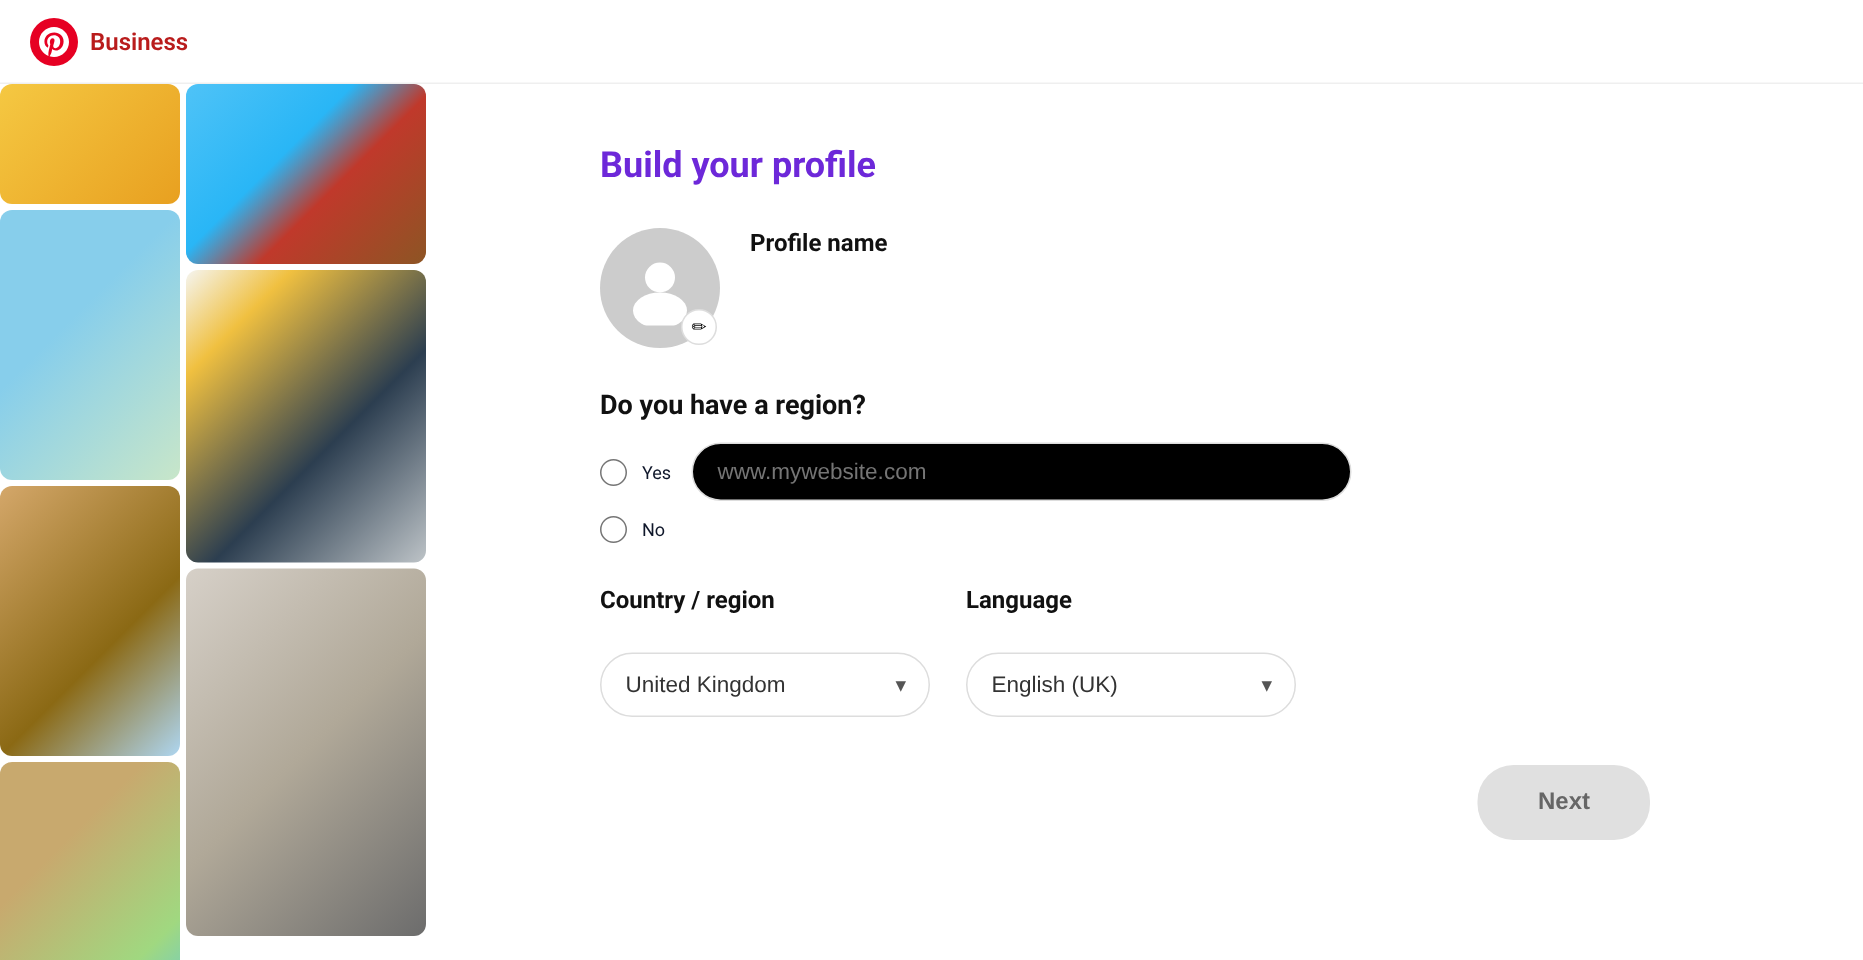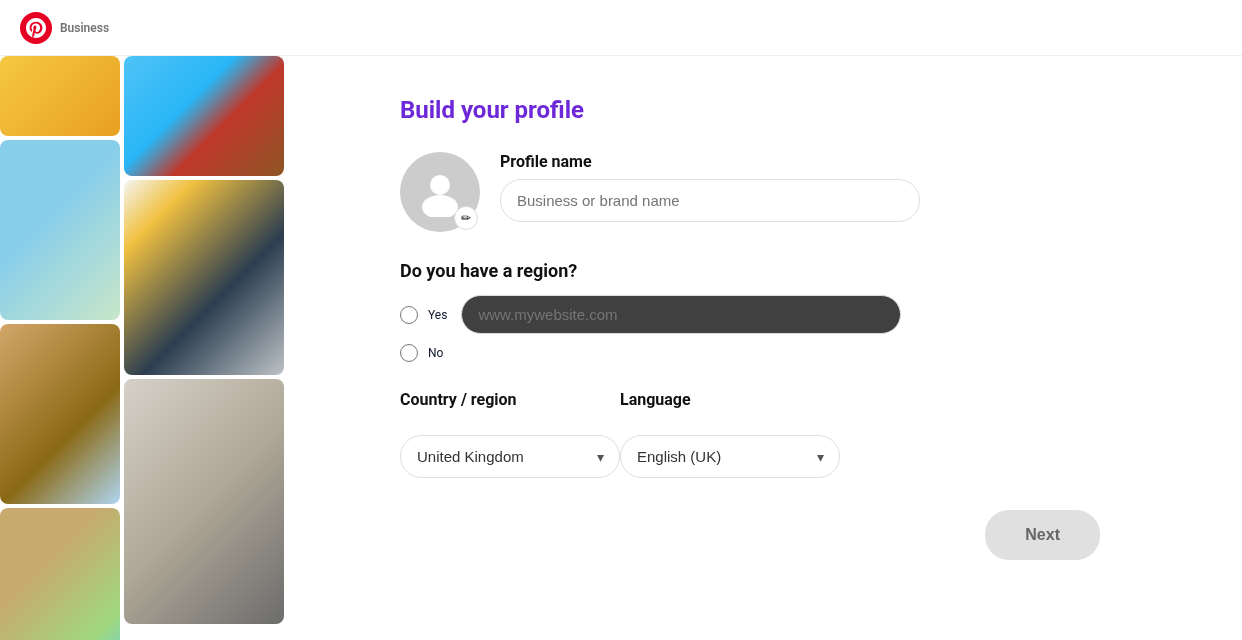--- a/index.html
+++ b/index.html
@@ -21,23 +21,23 @@
       border-bottom: 1px solid #efefef;
       height: 56px;
       flex-shrink: 0;
     }
     .pinterest-logo {
       width: 32px;
       height: 32px;
       margin-right: 8px;
     }
     .header-title {
-      font-size: 12px;
+      font-size: 16px;
       font-weight: 600;
-      color: #737373;
+      color: #b91c1c;
     }
 
     
     .main {
       display: flex;
       flex: 1;
       overflow: hidden;
     }
 
     
@@ -204,26 +204,27 @@
 
     .website-input {
       margin-left: 4px;
       width: 440px;
       padding: 10px 16px;
       border: 1.5px solid #ddd;
       border-radius: 24px;
       font-size: 15px;
       color: #999;
       outline: none;
-      background: #404040;
+      background: #000000;
     }
 
     
     .location-row {
       display: flex;
+      gap: 24px;
       margin-bottom: 32px;
       align-items: flex-end;
     }
 
     .location-group {
       display: flex;
       flex-direction: column;
       gap: 8px;
     }
 
@@ -313,21 +314,20 @@
           <svg viewBox="0 0 50 50" xmlns="http://www.w3.org/2000/svg">
             <circle cx="25" cy="18" r="10" fill="white"></circle>
             <ellipse cx="25" cy="40" rx="18" ry="12" fill="white"></ellipse>
           </svg>
         </div>
         <div class="edit-icon">✏</div>
       </div>
 
       <div class="profile-name-section">
         <div class="field-label">Profile name</div>
-        <input type="text" class="text-input" placeholder="Business or brand name" style="">
       </div>
     </div>
 
     <div class="website-section">
       <div class="section-label">Do you have a region?</div>
       <div class="radio-group">
         <div class="radio-row">
           <input type="radio" name="website" class="radio-input" style="">
           <span class="radio-label">Yes</span>
           <input type="text" class="website-input" placeholder="www.mywebsite.com" style="">

